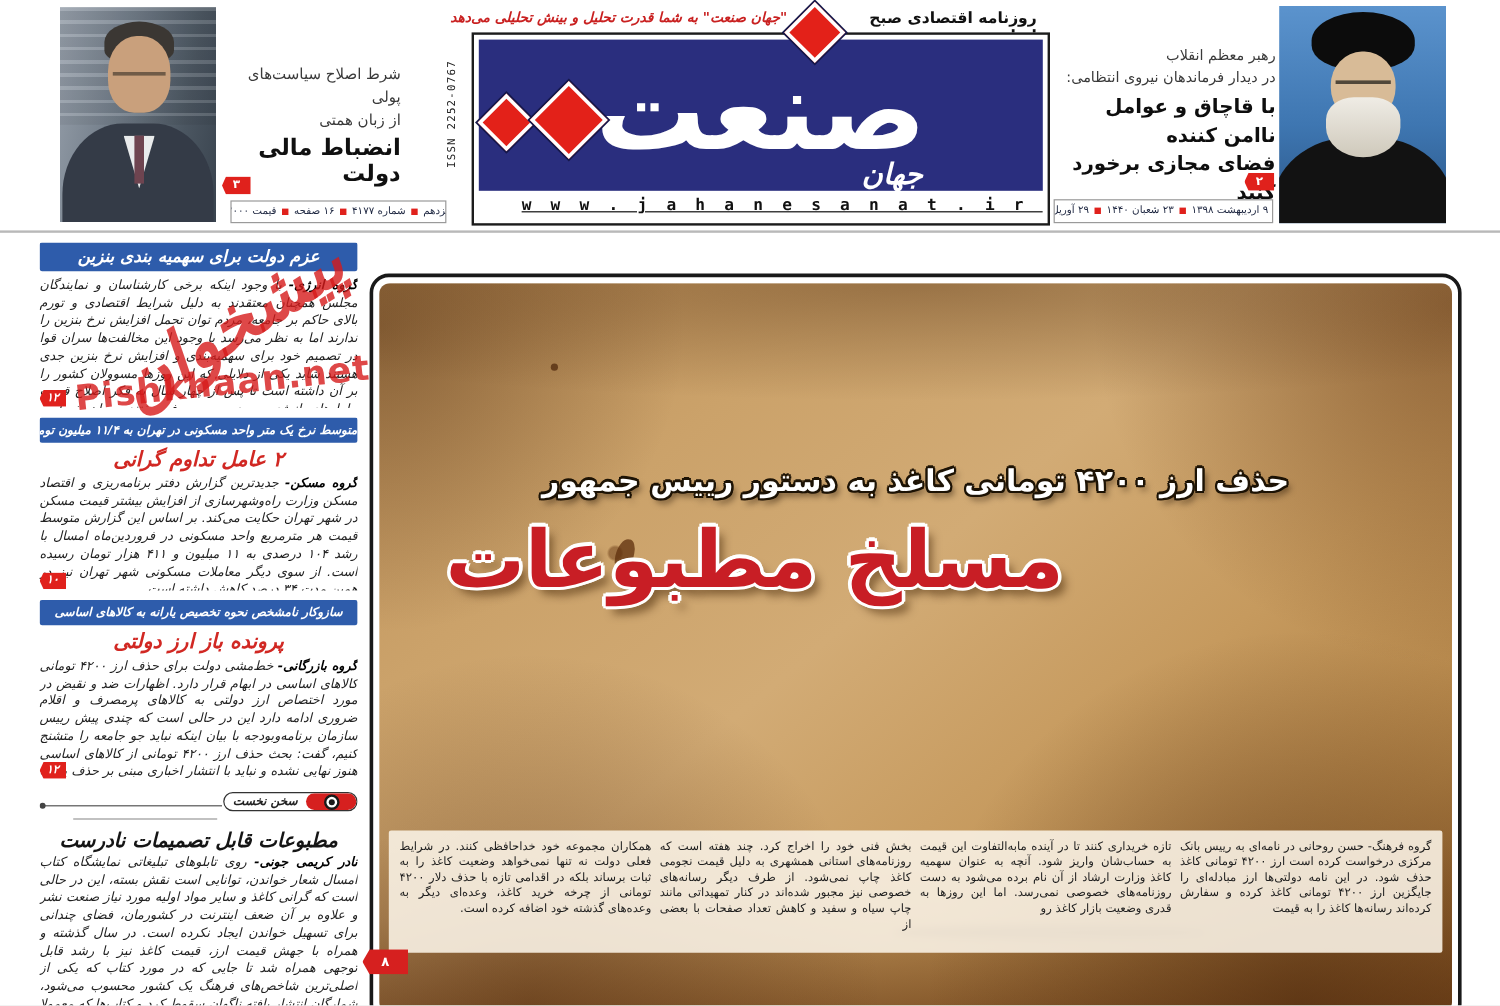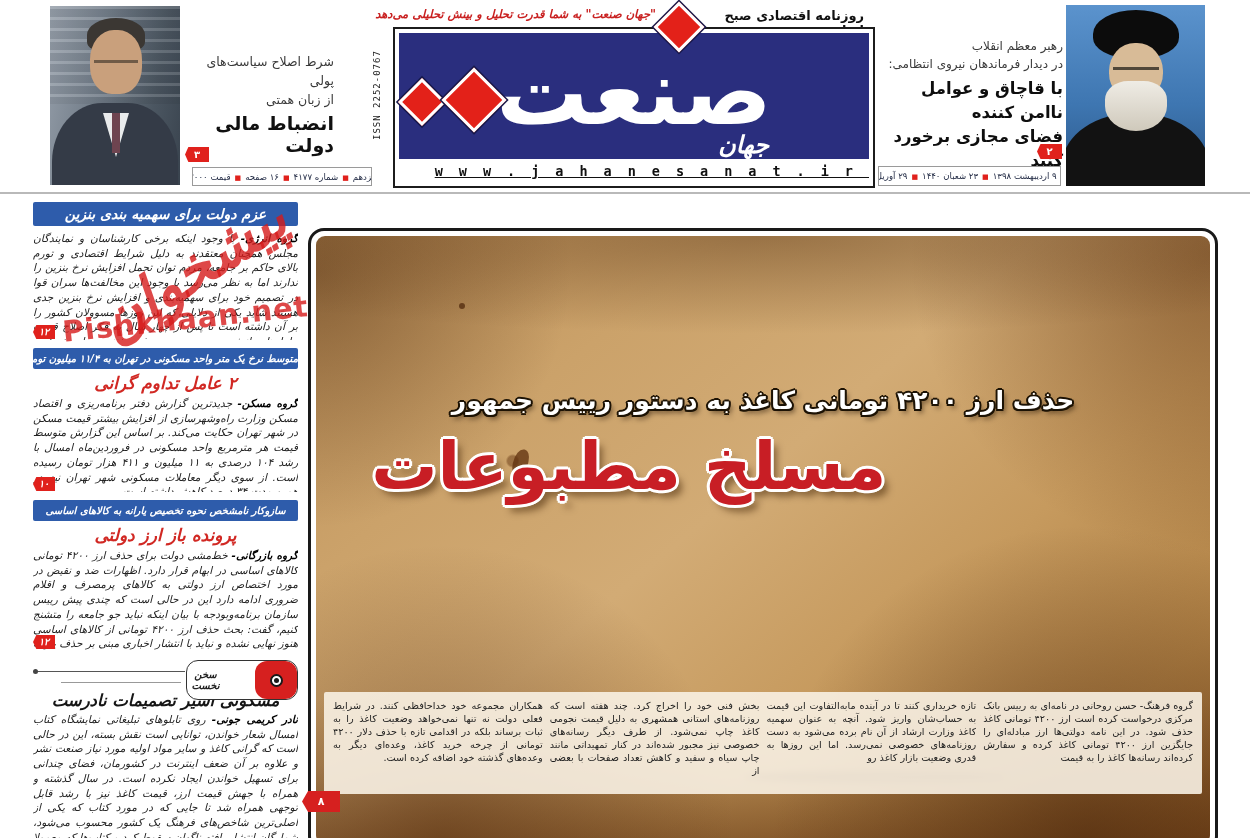--- a/index.html
+++ b/index.html
@@ -95,22 +95,22 @@
   .ptab { position:absolute; left:0; bottom:1px; width:22px; height:14px; background:#e0211c; color:#fff;
     font-size:9.5px; line-height:14px; font-weight:bold; text-align:center;
     clip-path:polygon(0 50%, 15% 0, 100% 0, 100% 100%, 15% 100%); }
 
   
   .fw-header { position:relative; height:30px; }
   .fw-rule1 { position:absolute; left:2px; top:13px; width:150px; border-top:1.5px solid #555; }
   .fw-rule1::before { content:""; position:absolute; left:-2px; top:-3px; width:5px; height:5px;
     border-radius:50%; background:#444; }
   .fw-rule2 { position:absolute; left:28px; top:24px; width:120px; border-top:1px solid #999; }
-  .fw-pill { position:absolute; right:0; top:2px; width:112px; height:40px; border:1.5px solid #333;
-    border-radius:12px; background:#fff; display:flex; align-items:center; overflow:hidden;gap:31px; }
+  .fw-pill { position:absolute; right:0; top:2px; width:112px; height:16px; border:1.5px solid #333;
+    border-radius:12px; background:#fff; display:flex; align-items:center; overflow:hidden; }
   .fw-cap { width:42px; height:100%; background:#d6201f; border-radius:12px; display:flex;
     align-items:center; justify-content:center; flex:none; }
   .fw-target { width:13px; height:13px; border-radius:50%; background:#fff; border:2px solid #1a1a1a; }
   .fw-target::after { content:""; display:block; width:5px; height:5px; border-radius:50%;
     background:#1a1a1a; margin:2px auto; }
   .fw-label { flex:1; text-align:center; font-size:10px; font-weight:bold; color:#222; }
   .fw-title { font-size:16.5px; font-weight:bold; color:#151515; text-align:center; margin:3px 0 2px; }
 
   
   .hero { position:absolute; left:308px; top:198px; width:910px; height:624px; border:3px solid #191919;
@@ -255,21 +255,21 @@
       <div class="fw-header">
         <span class="fw-rule1"></span>
         <span class="fw-rule2"></span>
         <div class="fw-pill">
           <span class="fw-cap">
               <span class="fw-target"></span>
             </span>
           <span class="fw-label">سخن نخست</span>
         </div>
       </div>
-      <h3 class="fw-title">مسکونی اسیر تصمیمات نادرست</h3>
+      <h3 class="fw-title">مطبوعات قابل تصمیمات نادرست</h3>
       <p class="body-txt" style="margin-top:2px"><b>نادر کریمی جونی-</b><span> روی تابلوهای تبلیغاتی نمایشگاه کتاب امسال شعار خواندن، توانایی است نقش بسته، این در حالی است که گرانی کاغذ و سایر مواد اولیه مورد نیاز صنعت نشر و علاوه بر آن ضعف اینترنت در کشورمان، فضای چندانی برای تسهیل خواندن ایجاد نکرده است. در سال گذشته و همراه با جهش قیمت ارز، قیمت کاغذ نیز با رشد قابل توجهی همراه شد تا جایی که در مورد کتاب که یکی از اصلی‌ترین شاخص‌های فرهنگ یک کشور محسوب می‌شود، شمارگان انتشار یافته ناگهان سقوط کرد و کتاب‌ها که معمولا با شمارگان هزار تا پنج هزار نسخه منتشر می‌شدند به ناگاه با شمارگان ۱۰۰ تا ۲۰۰ نسخه به چاپ رسیدند چراکه</span></p>
     </div>
 
   </aside>
 
   <section class="hero">
     <div class="paper">
       <span class="stain1"></span>
       <span class="stain2"></span>
       <span class="stain3"></span>

